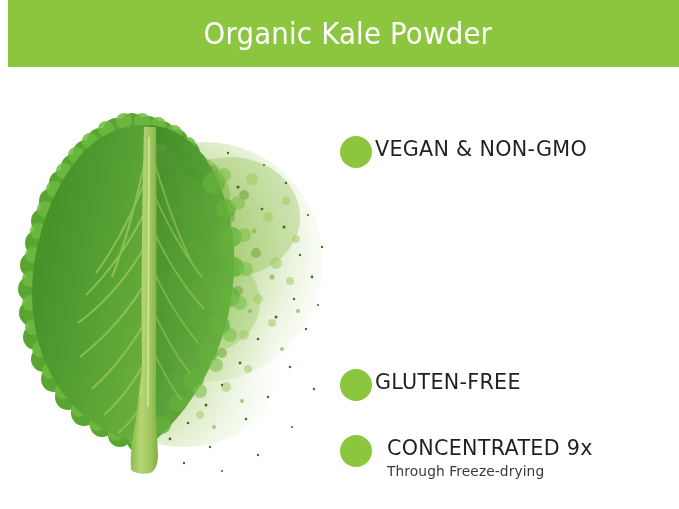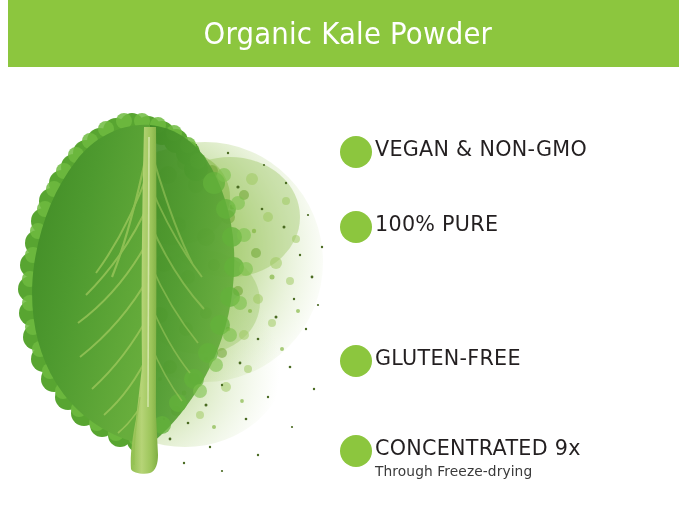--- a/index.html
+++ b/index.html
@@ -95,22 +95,22 @@
     white-space: nowrap;
     letter-spacing: 0.1px;
     font-family: "DejaVu Sans", sans-serif;
     transform: scaleX(0.95);
     transform-origin: left center;
     margin-top: 1px;
   }
   .row-0 { top: 68px; }
   .row-1 { top: 143px; }
   .row-2 { top: 218px; }
-  .row-3 { top: 277px; }
-  .row-4 { top: 367px; }
+  .row-3 { top: 301px; }
+  .row-4 { top: 367px; gap: 12px; }
 </style>
 </head>
 <body>
 
 <div class="page">
 
   <div class="header-bar">
     <div class="header-title">Organic Kale Powder</div>
   </div>
 
@@ -377,26 +377,20 @@
 
   <div class="features">
 
     <div class="feature-row row-0">
       <div class="bullet-dot"></div>
       <div class="feature-text-wrap">
         <div class="feature-label">VEGAN &amp; NON-GMO</div>
       </div>
     </div>
 
-    <div class="feature-row row-1">
-      <div class="bullet-dot"></div>
-      <div class="feature-text-wrap">
-        <div class="feature-label">100% PURE</div>
-      </div>
-    </div>
 
 
     <div class="feature-row row-3">
       <div class="bullet-dot"></div>
       <div class="feature-text-wrap">
         <div class="feature-label">GLUTEN-FREE</div>
       </div>
     </div>
 
     <div class="feature-row row-4">

